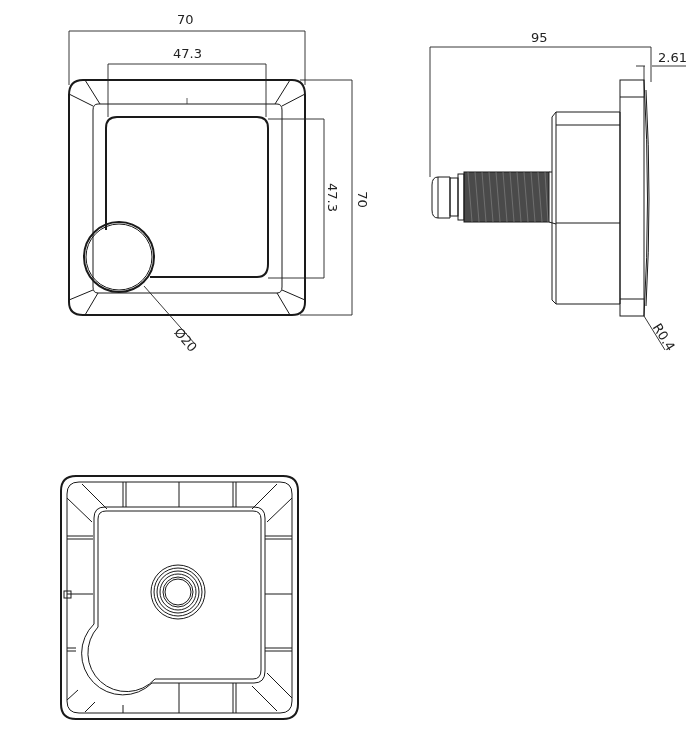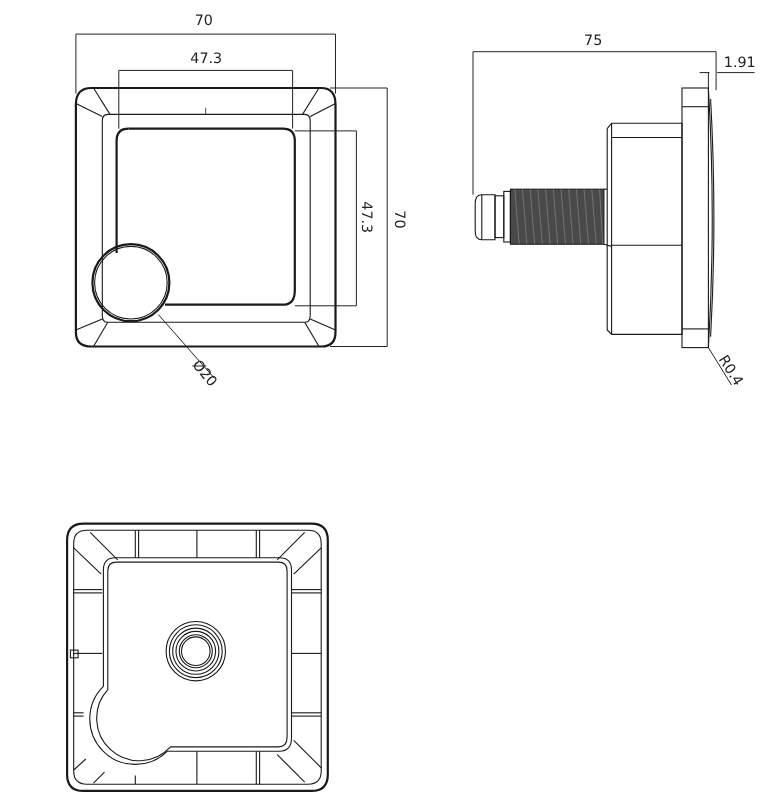--- a/index.html
+++ b/index.html
@@ -151,15 +151,15 @@
     <circle class="ln" cx="178" cy="592" r="15"></circle>
     <circle class="ln" cx="178" cy="592" r="13"></circle>
   </g>
 </svg>
 
 <span class="lbl" style="left:177px;top:13px;">70</span>
 <span class="lbl" style="left:173px;top:47px;">47.3</span>
 <span class="lbl" style="left:318px;top:191px;transform:rotate(90deg);transform-origin:center;">47.3</span>
 <span class="lbl" style="left:354px;top:193px;transform:rotate(90deg);transform-origin:center;">70</span>
 <span class="lbl" style="left:177px;top:323px;transform:rotate(50deg);transform-origin:left center;">Ø20</span>
-<span class="lbl" style="left:531px;top:31px;">75</span>
-<span class="lbl" style="left:658px;top:51px;">1.91</span>
+<span class="lbl" style="left:531px;top:31px;">95</span>
+<span class="lbl" style="left:658px;top:51px;">2.61</span>
 <span class="lbl" style="left:656px;top:318px;transform:rotate(58deg);transform-origin:left center;">R0.4</span>
 
 </body></html>

